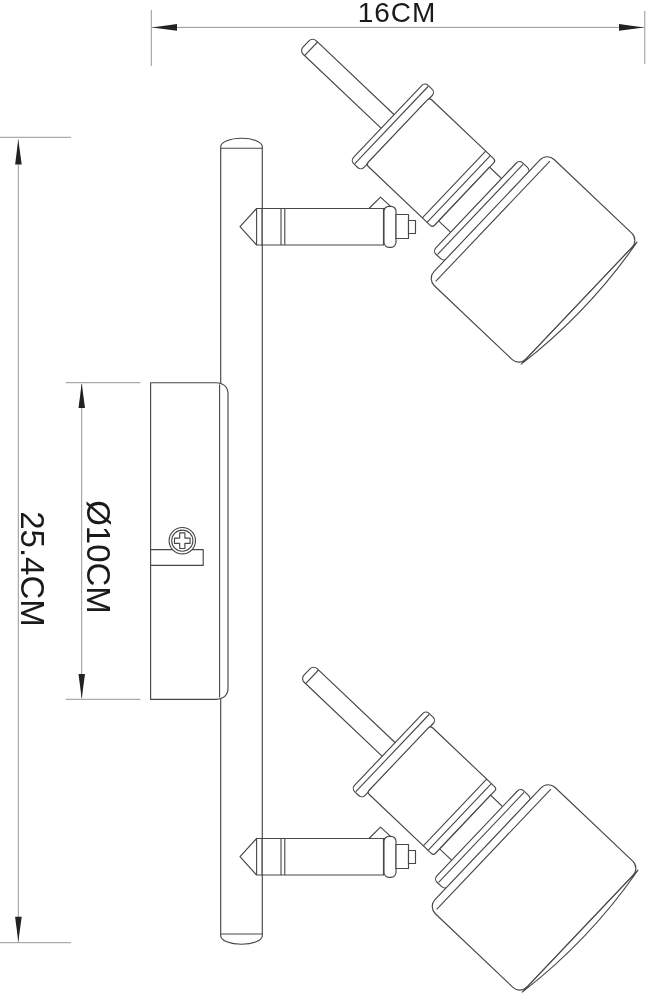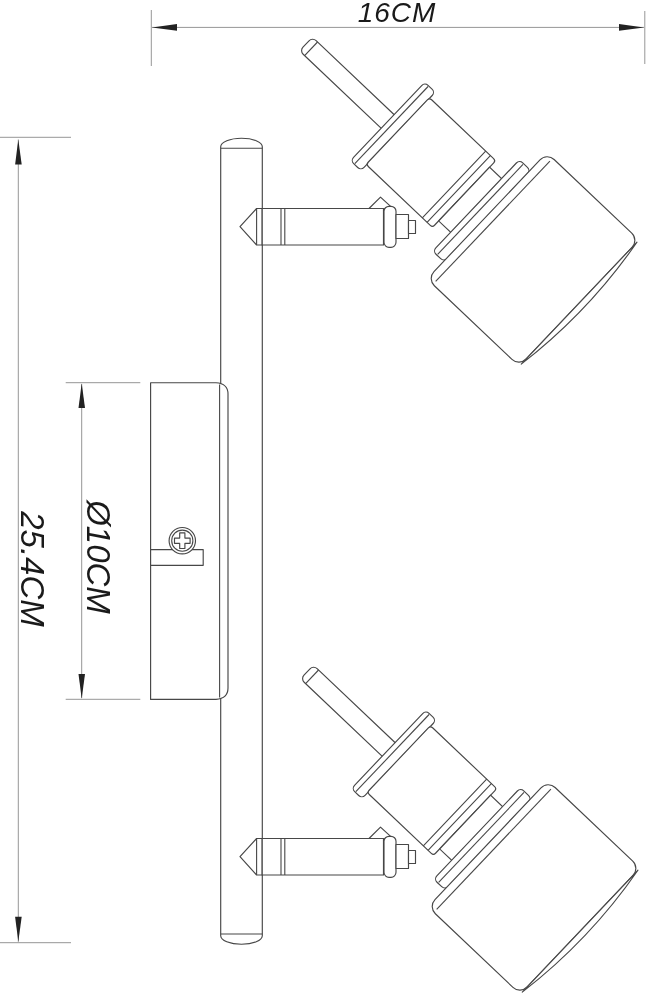--- a/index.html
+++ b/index.html
@@ -1,21 +1,21 @@
 <!DOCTYPE html>
 <html style="--background: #ffffff; --outline: #474747; --dimension-line: #969696; --arrow: #222222; --text: #1a1a1a;"><head>
 <meta charset="utf-8">
 <style>
   html,body{margin:0;padding:0;}
   body{
     width:649px;height:1000px;overflow:hidden;
     background:var(--background,#ffffff);
     font-family:"Liberation Sans",sans-serif;
   }
-  #stage{position:relative;width:649px;height:1000px;background:var(--background,#ffffff);font-style:italic;}
+  #stage{position:relative;width:649px;height:1000px;background:var(--background,#ffffff);}
   #drawing{position:absolute;left:0;top:0;}
 
   
   .p{fill:#ffffff;stroke:var(--outline,#474747);stroke-width:1.15;stroke-linejoin:round;}
   
   .l{fill:none;stroke:var(--outline,#474747);stroke-width:1.1;stroke-linecap:butt;}
   
   .d{fill:none;stroke:var(--dimension-line,#969696);stroke-width:1;}
   
   .a{fill:var(--arrow,#222222);stroke:none;}

